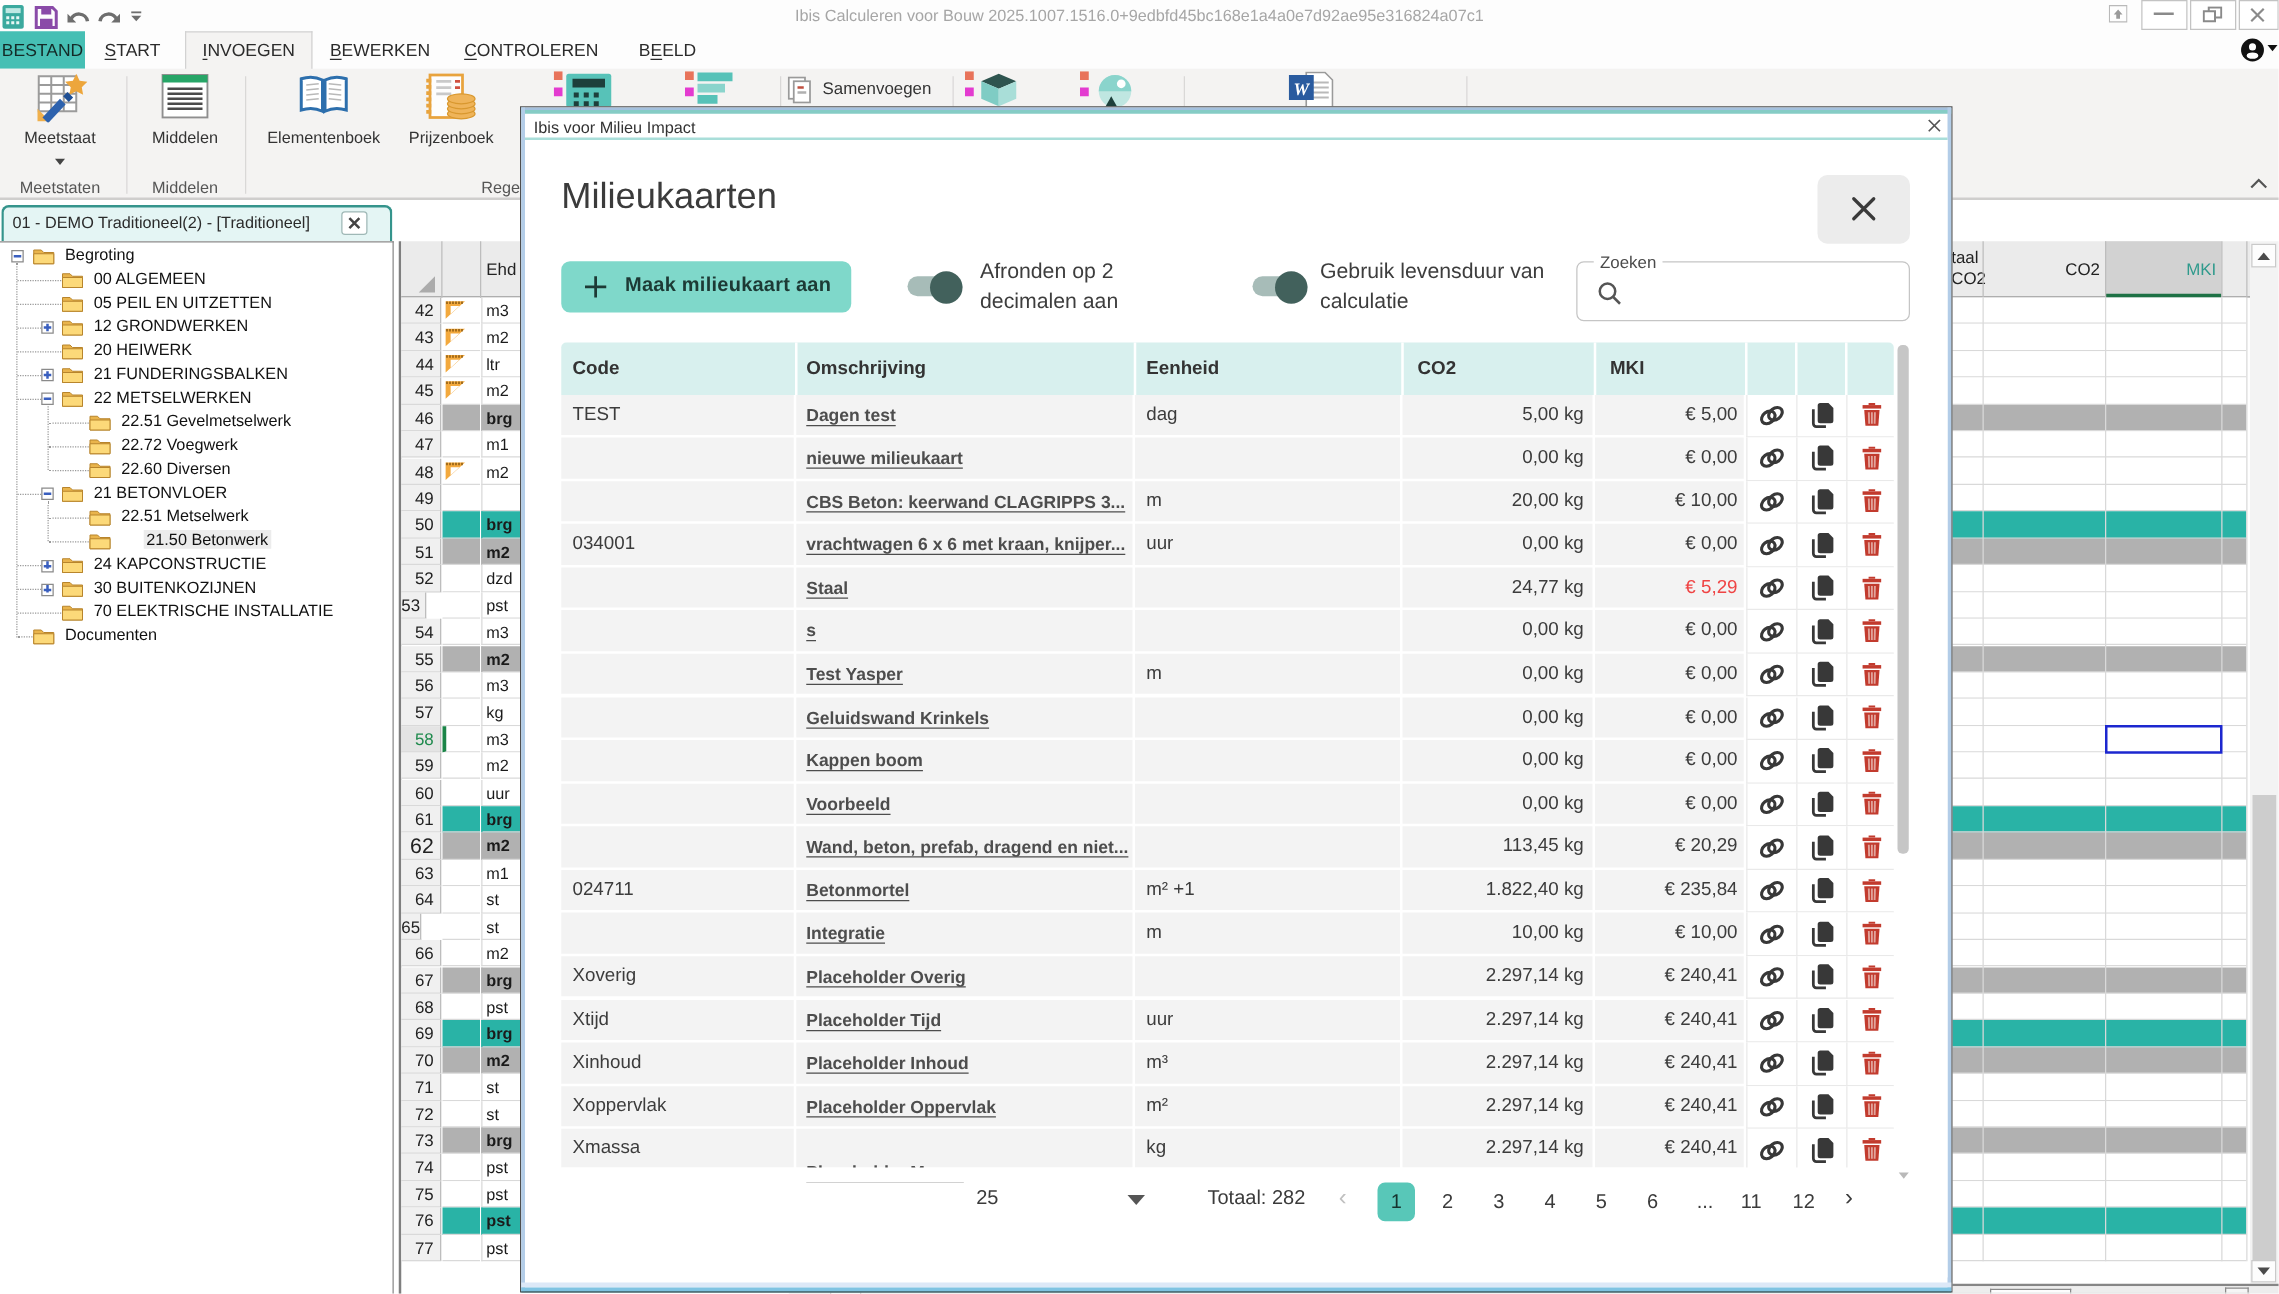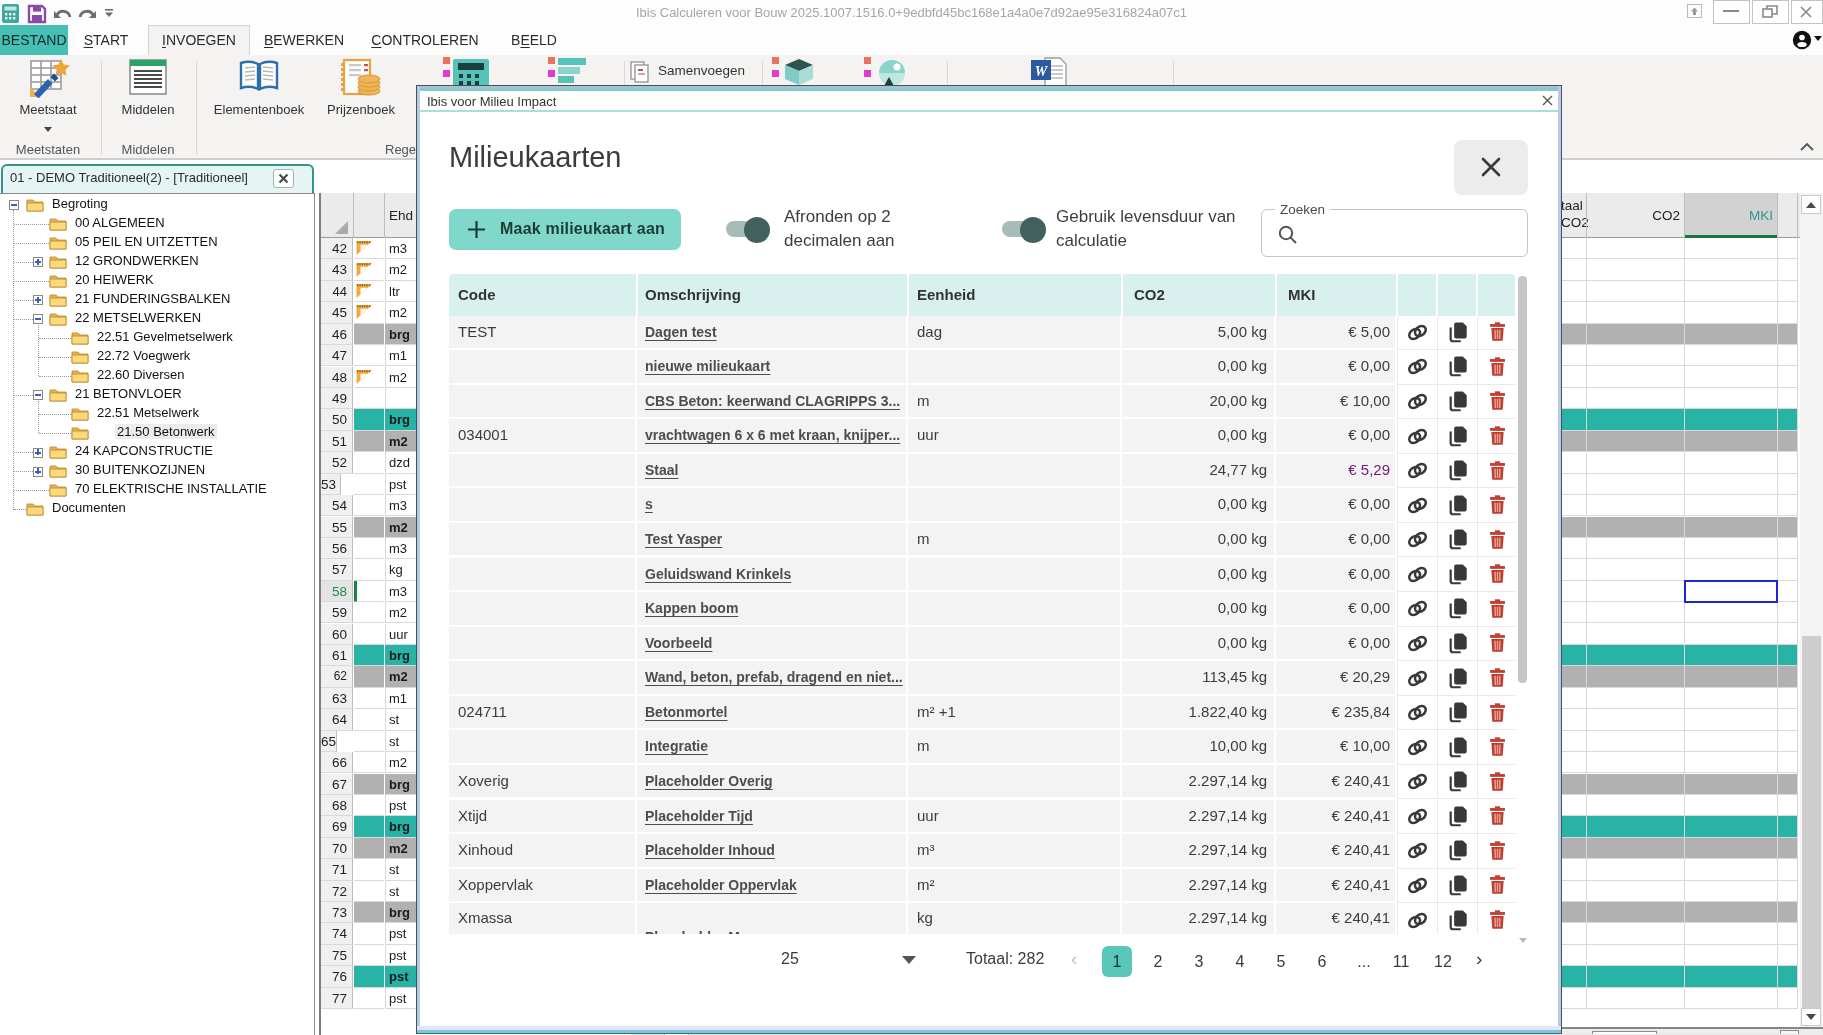--- a/index.html
+++ b/index.html
@@ -472,21 +472,21 @@
 <div class="abs" style="left:385px;top:602.1px;width:33px;height:21.4px;background:#fff;border-bottom:1px solid #d9d9d9;border-left:1px solid #d9d9d9;"></div>
 <div class="abs" style="left:389px;top:602.1px;font-size:13px;color:#1b1b1b;line-height:21.4px;">m2</div>
 <div class="abs" style="left:321px;top:623.6px;width:32px;height:21.4px;background:#f0f0f0;border-bottom:1px solid #d9d9d9;border-right:1px solid #bdbdbd;font-size:13.5px;color:#222;text-align:right;line-height:21.4px;padding-right:5px;">60</div>
 <div class="abs" style="left:354px;top:623.6px;width:30px;height:21.4px;background:#fff;border-bottom:1px solid #d9d9d9;"></div>
 <div class="abs" style="left:385px;top:623.6px;width:33px;height:21.4px;background:#fff;border-bottom:1px solid #d9d9d9;border-left:1px solid #d9d9d9;"></div>
 <div class="abs" style="left:389px;top:623.6px;font-size:13px;color:#1b1b1b;line-height:21.4px;">uur</div>
 <div class="abs" style="left:321px;top:645.0px;width:32px;height:21.4px;background:#f0f0f0;border-bottom:1px solid #d9d9d9;border-right:1px solid #bdbdbd;font-size:13.5px;color:#222;text-align:right;line-height:21.4px;padding-right:5px;">61</div>
 <div class="abs" style="left:354px;top:645.0px;width:30px;height:21.4px;background:#29b3a6;border-bottom:1px solid #d9d9d9;"></div>
 <div class="abs" style="left:385px;top:645.0px;width:33px;height:21.4px;background:#29b3a6;border-bottom:1px solid #d9d9d9;border-left:1px solid #29b3a6;"></div>
 <div class="abs" style="left:389px;top:645.0px;font-size:13px;font-weight:bold;color:#1b1b1b;line-height:21.4px;">brg</div>
-<div class="abs" style="left:321px;top:666.4px;width:32px;height:21.4px;background:#f0f0f0;border-bottom:1px solid #d9d9d9;border-right:1px solid #bdbdbd;font-size:12px;color:#222;text-align:right;line-height:21.4px;padding-right:5px;">62</div>
+<div class="abs" style="left:321px;top:666.4px;width:32px;height:21.4px;background:#f0f0f0;border-bottom:1px solid #d9d9d9;border-right:1px solid #bdbdbd;font-size:17px;color:#222;text-align:right;line-height:21.4px;padding-right:5px;">62</div>
 <div class="abs" style="left:354px;top:666.4px;width:30px;height:21.4px;background:#b1b1b1;border-bottom:1px solid #d9d9d9;"></div>
 <div class="abs" style="left:385px;top:666.4px;width:33px;height:21.4px;background:#b1b1b1;border-bottom:1px solid #d9d9d9;border-left:1px solid #b1b1b1;"></div>
 <div class="abs" style="left:389px;top:666.4px;font-size:13px;font-weight:bold;color:#1b1b1b;line-height:21.4px;">m2</div>
 <div class="abs" style="left:321px;top:687.8px;width:32px;height:21.4px;background:#f0f0f0;border-bottom:1px solid #d9d9d9;border-right:1px solid #bdbdbd;font-size:13.5px;color:#222;text-align:right;line-height:21.4px;padding-right:5px;">63</div>
 <div class="abs" style="left:354px;top:687.8px;width:30px;height:21.4px;background:#fff;border-bottom:1px solid #d9d9d9;"></div>
 <div class="abs" style="left:385px;top:687.8px;width:33px;height:21.4px;background:#fff;border-bottom:1px solid #d9d9d9;border-left:1px solid #d9d9d9;"></div>
 <div class="abs" style="left:389px;top:687.8px;font-size:13px;color:#1b1b1b;line-height:21.4px;">m1</div>
 <div class="abs" style="left:321px;top:709.2px;width:32px;height:21.4px;background:#f0f0f0;border-bottom:1px solid #d9d9d9;border-right:1px solid #bdbdbd;font-size:13.5px;color:#222;text-align:right;line-height:21.4px;padding-right:5px;">64</div>
 <div class="abs" style="left:354px;top:709.2px;width:30px;height:21.4px;background:#fff;border-bottom:1px solid #d9d9d9;"></div>
 <div class="abs" style="left:385px;top:709.2px;width:33px;height:21.4px;background:#fff;border-bottom:1px solid #d9d9d9;border-left:1px solid #d9d9d9;"></div>
@@ -788,21 +788,21 @@
 <div class="abs" style="left:449px;top:453.8px;width:186px;height:32.6px;background:#f3f3f3;"></div>
 <div class="abs" style="left:637px;top:453.8px;width:269px;height:32.6px;background:#f3f3f3;"></div>
 <div class="abs" style="left:908px;top:453.8px;width:212px;height:32.6px;background:#f3f3f3;"></div>
 <div class="abs" style="left:1122px;top:453.8px;width:152px;height:32.6px;background:#f3f3f3;"></div>
 <div class="abs" style="left:1276px;top:453.8px;width:119px;height:32.6px;background:#f3f3f3;"></div>
 <div class="abs" style="left:1397px;top:453.8px;width:40px;height:34.6px;background:#fff;border-left:1px solid #e9e9e9;border-bottom:1px solid #e9e9e9;"></div>
 <div class="abs" style="left:1437px;top:453.8px;width:40px;height:34.6px;background:#fff;border-left:1px solid #e9e9e9;border-bottom:1px solid #e9e9e9;"></div>
 <div class="abs" style="left:1477px;top:453.8px;width:38px;height:34.6px;background:#fff;border-left:1px solid #e9e9e9;border-bottom:1px solid #e9e9e9;"></div>
 <div class="abs" style="left:645px;top:453.8px;height:32.6px;line-height:32.6px;font-size:14px;font-weight:bold;color:#4d4d4d;text-decoration:underline;text-underline-offset:2.5px;white-space:nowrap;">Staal</div>
 <div class="abs" style="left:1122px;top:453.8px;height:32.6px;line-height:32.6px;width:145px;text-align:right;font-size:15px;color:#3c3c3c;">24,77 kg</div>
-<div class="abs" style="left:1276px;top:453.8px;height:32.6px;line-height:32.6px;width:114px;text-align:right;font-size:15px;color:#701a75;">€ 5,29</div>
+<div class="abs" style="left:1276px;top:453.8px;height:32.6px;line-height:32.6px;width:114px;text-align:right;font-size:15px;color:#ef4444;">€ 5,29</div>
 <svg class="abs" style="left:1406px;top:459.1px" width="23" height="23" viewBox="0 0 24 24">
 <g fill="none" stroke="#383838" stroke-width="2.6">
 <ellipse cx="9" cy="13.5" rx="6.2" ry="4.6" transform="rotate(-38 9 13.5)"></ellipse>
 <ellipse cx="15" cy="10.5" rx="6.2" ry="4.6" transform="rotate(-38 15 10.5)"></ellipse>
 </g>
   </svg>
 <svg class="abs" style="left:1447px;top:459.1px" width="22" height="22" viewBox="0 0 24 24">
 <path d="M10 1.5 h7.2 l4.3 4.3 V17 a2.2 2.2 0 0 1 -2.2 2.2 H10 a2.2 2.2 0 0 1 -2.2 -2.2 V3.7 a2.2 2.2 0 0 1 2.2 -2.2 z" fill="#383838"></path>
 <path d="M4 7 V19.5 a2.6 2.6 0 0 0 2.6 2.6 H15" fill="none" stroke="#383838" stroke-width="2.4"></path>
 </svg>

